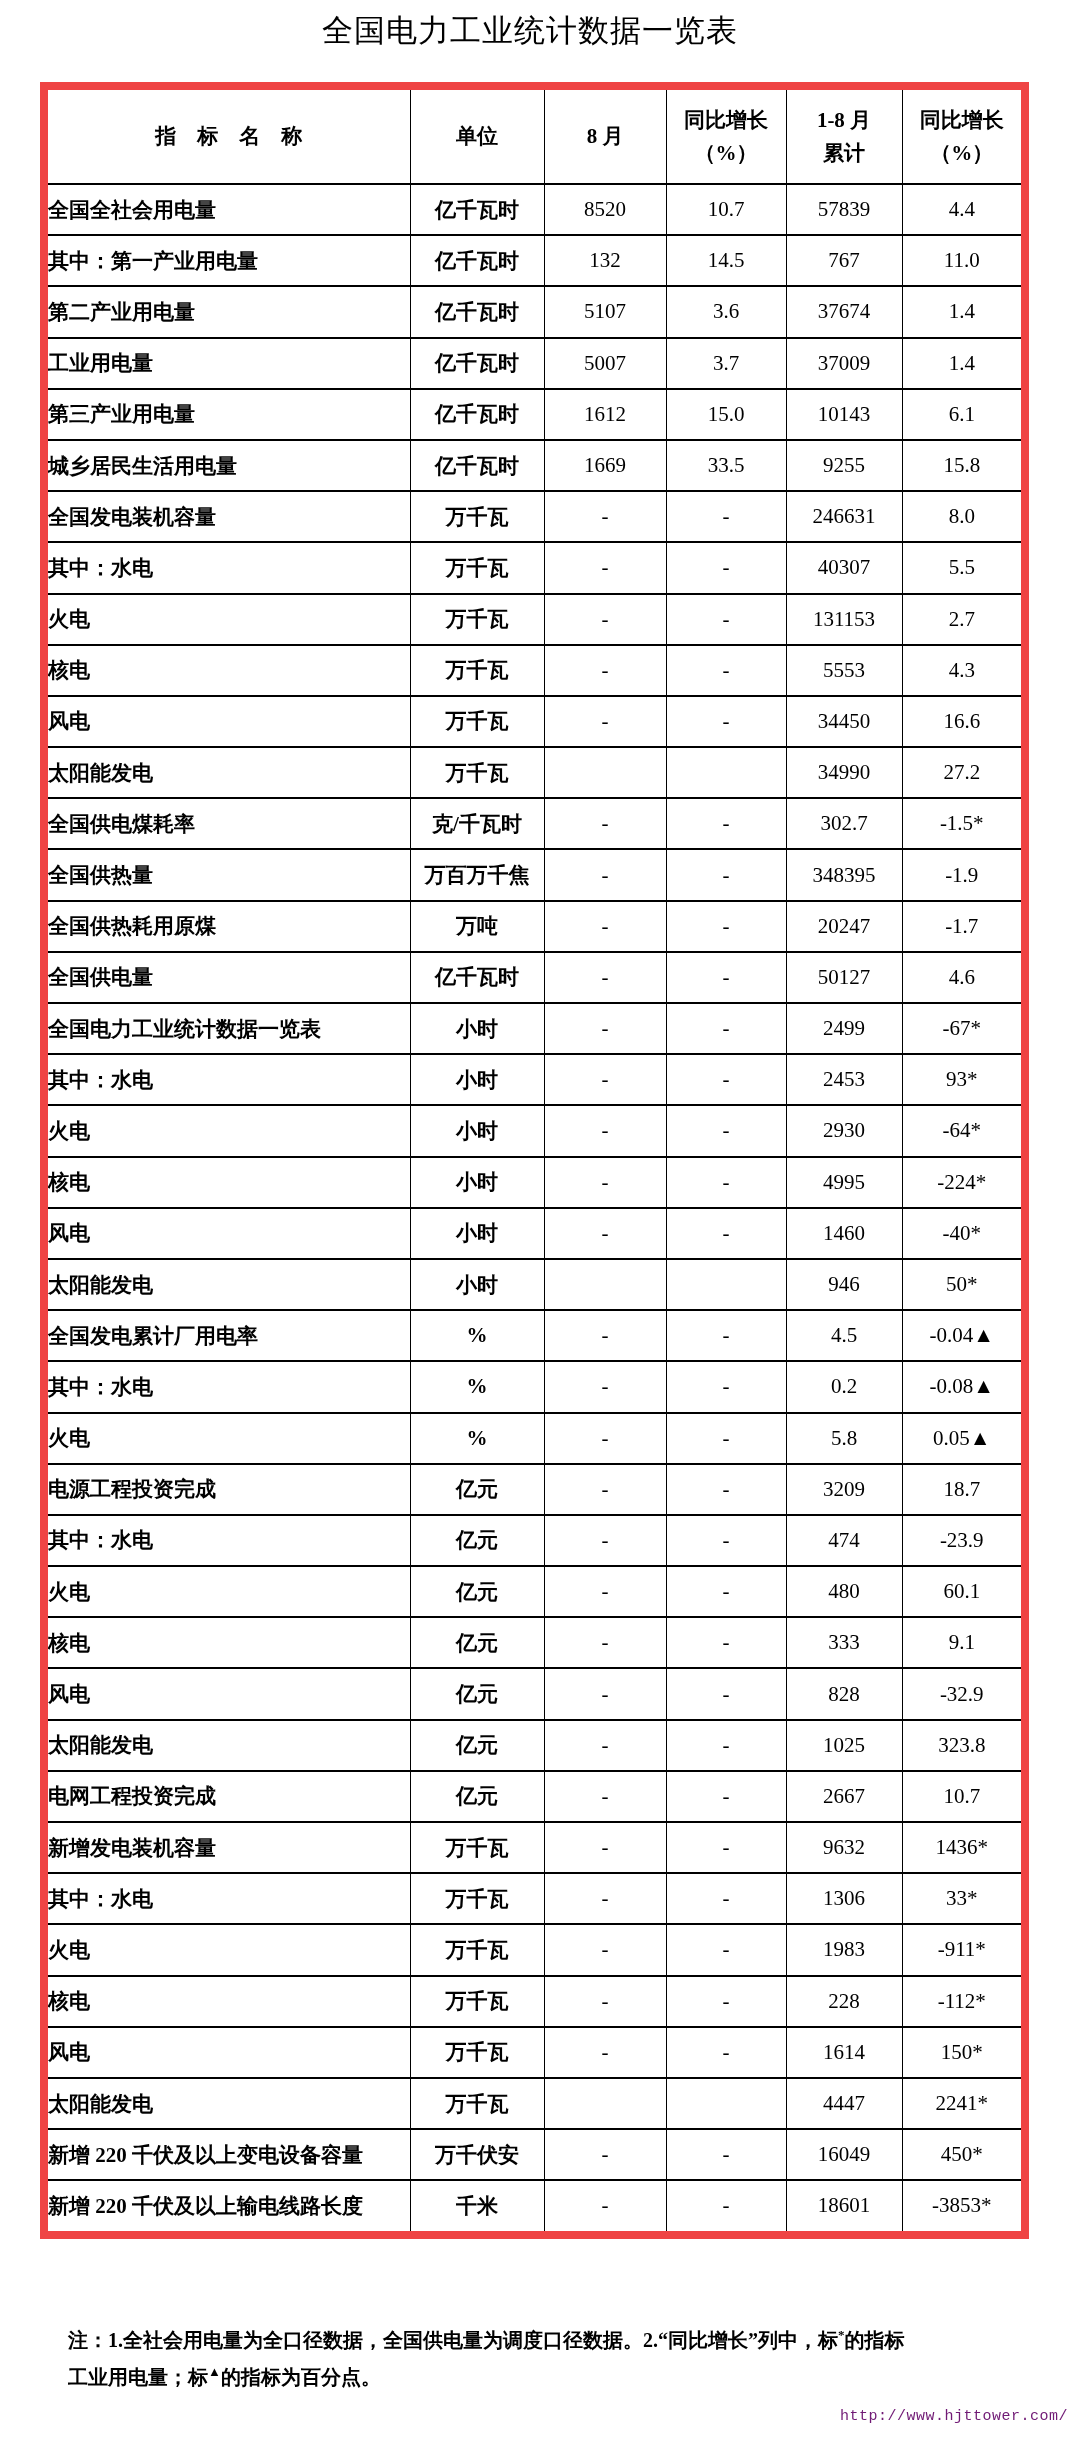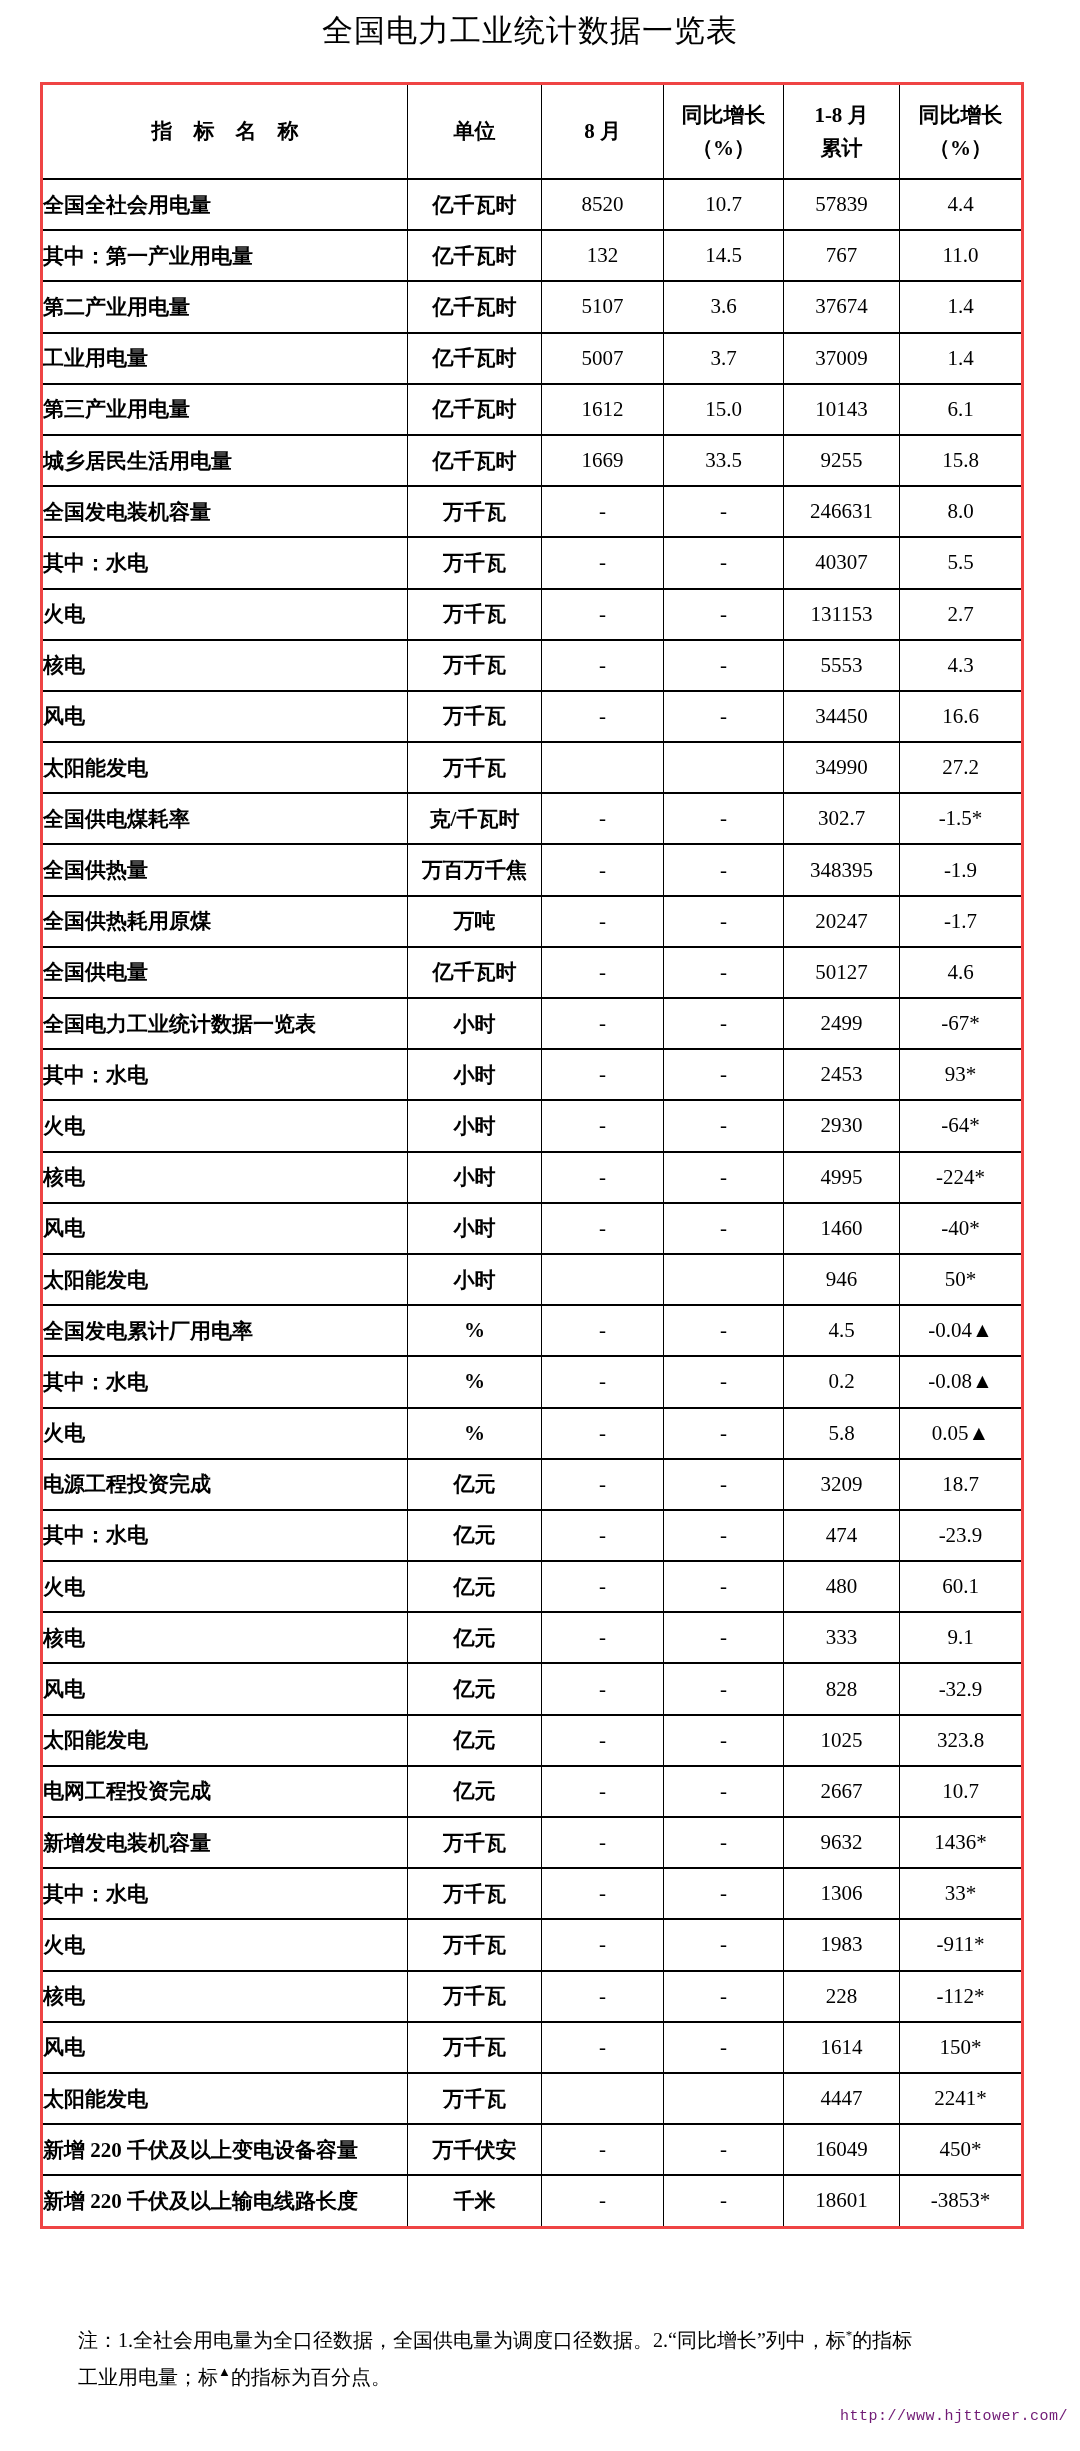--- a/index.html
+++ b/index.html
@@ -27,21 +27,21 @@
     letter-spacing: 1px;
     white-space: nowrap;
   }
   table.stats {
     position: absolute;
     left: 40px;
     top: 82px;
     width: 981px;
     border-collapse: collapse;
     table-layout: fixed;
-    border: 3px solid #ef4444;
+    border: 8px solid #ef4444;
   }
   table.stats th, table.stats td {
     border: 1.5px solid #000;
     border-top-width: 2px;
     border-bottom-width: 2px;
     padding: 0;
     overflow: hidden;
   }
   table.stats th {
     height: 93px;
@@ -72,25 +72,25 @@
     font-weight: normal;
     font-family: "Liberation Serif", "DejaVu Serif", serif;
     white-space: nowrap;
   }
   .ind0 { padding-left: 13px; }
   .ind1 { padding-left: 52px; }
   .ind2 { padding-left: 116px; }
   .ind3 { padding-left: 162px; }
   .footnote {
     position: absolute;
-    left: 78px;
+    left: 68px;
     top: 2322px;
     width: 950px;
     font-size: 20px;
-    font-weight: normal;
+    font-weight: bold;
     line-height: 37px;
   }
   .footnote .sup {
     font-size: 13px;
     vertical-align: super;
     line-height: 0;
   }
   .watermark {
     position: absolute;
     right: 12px;

